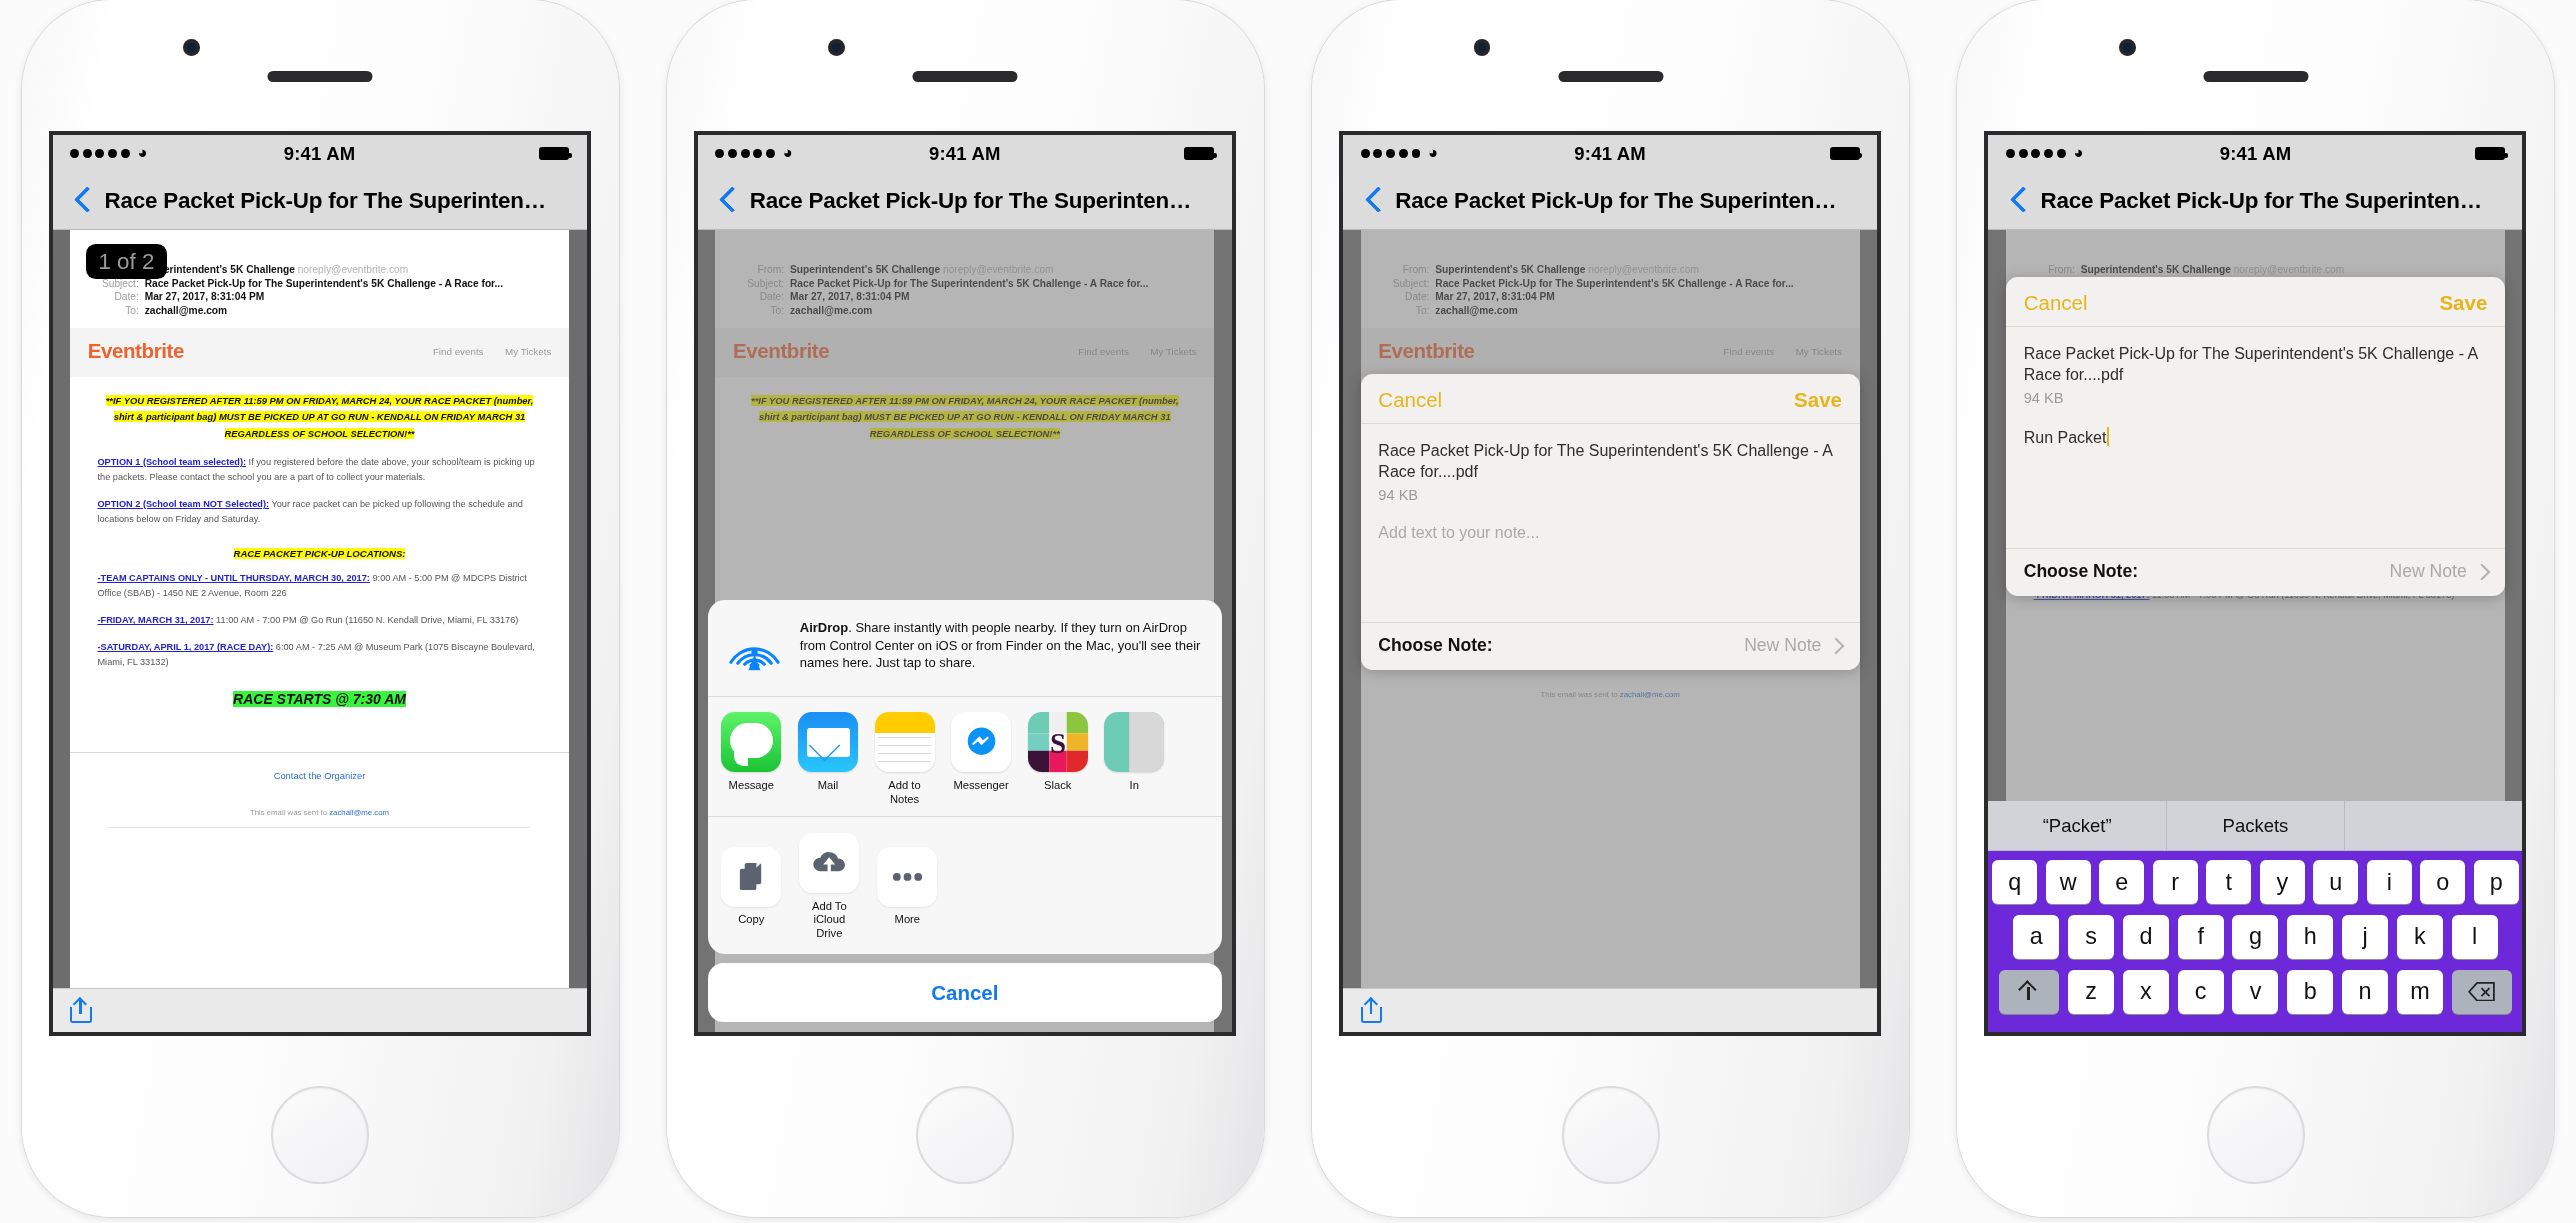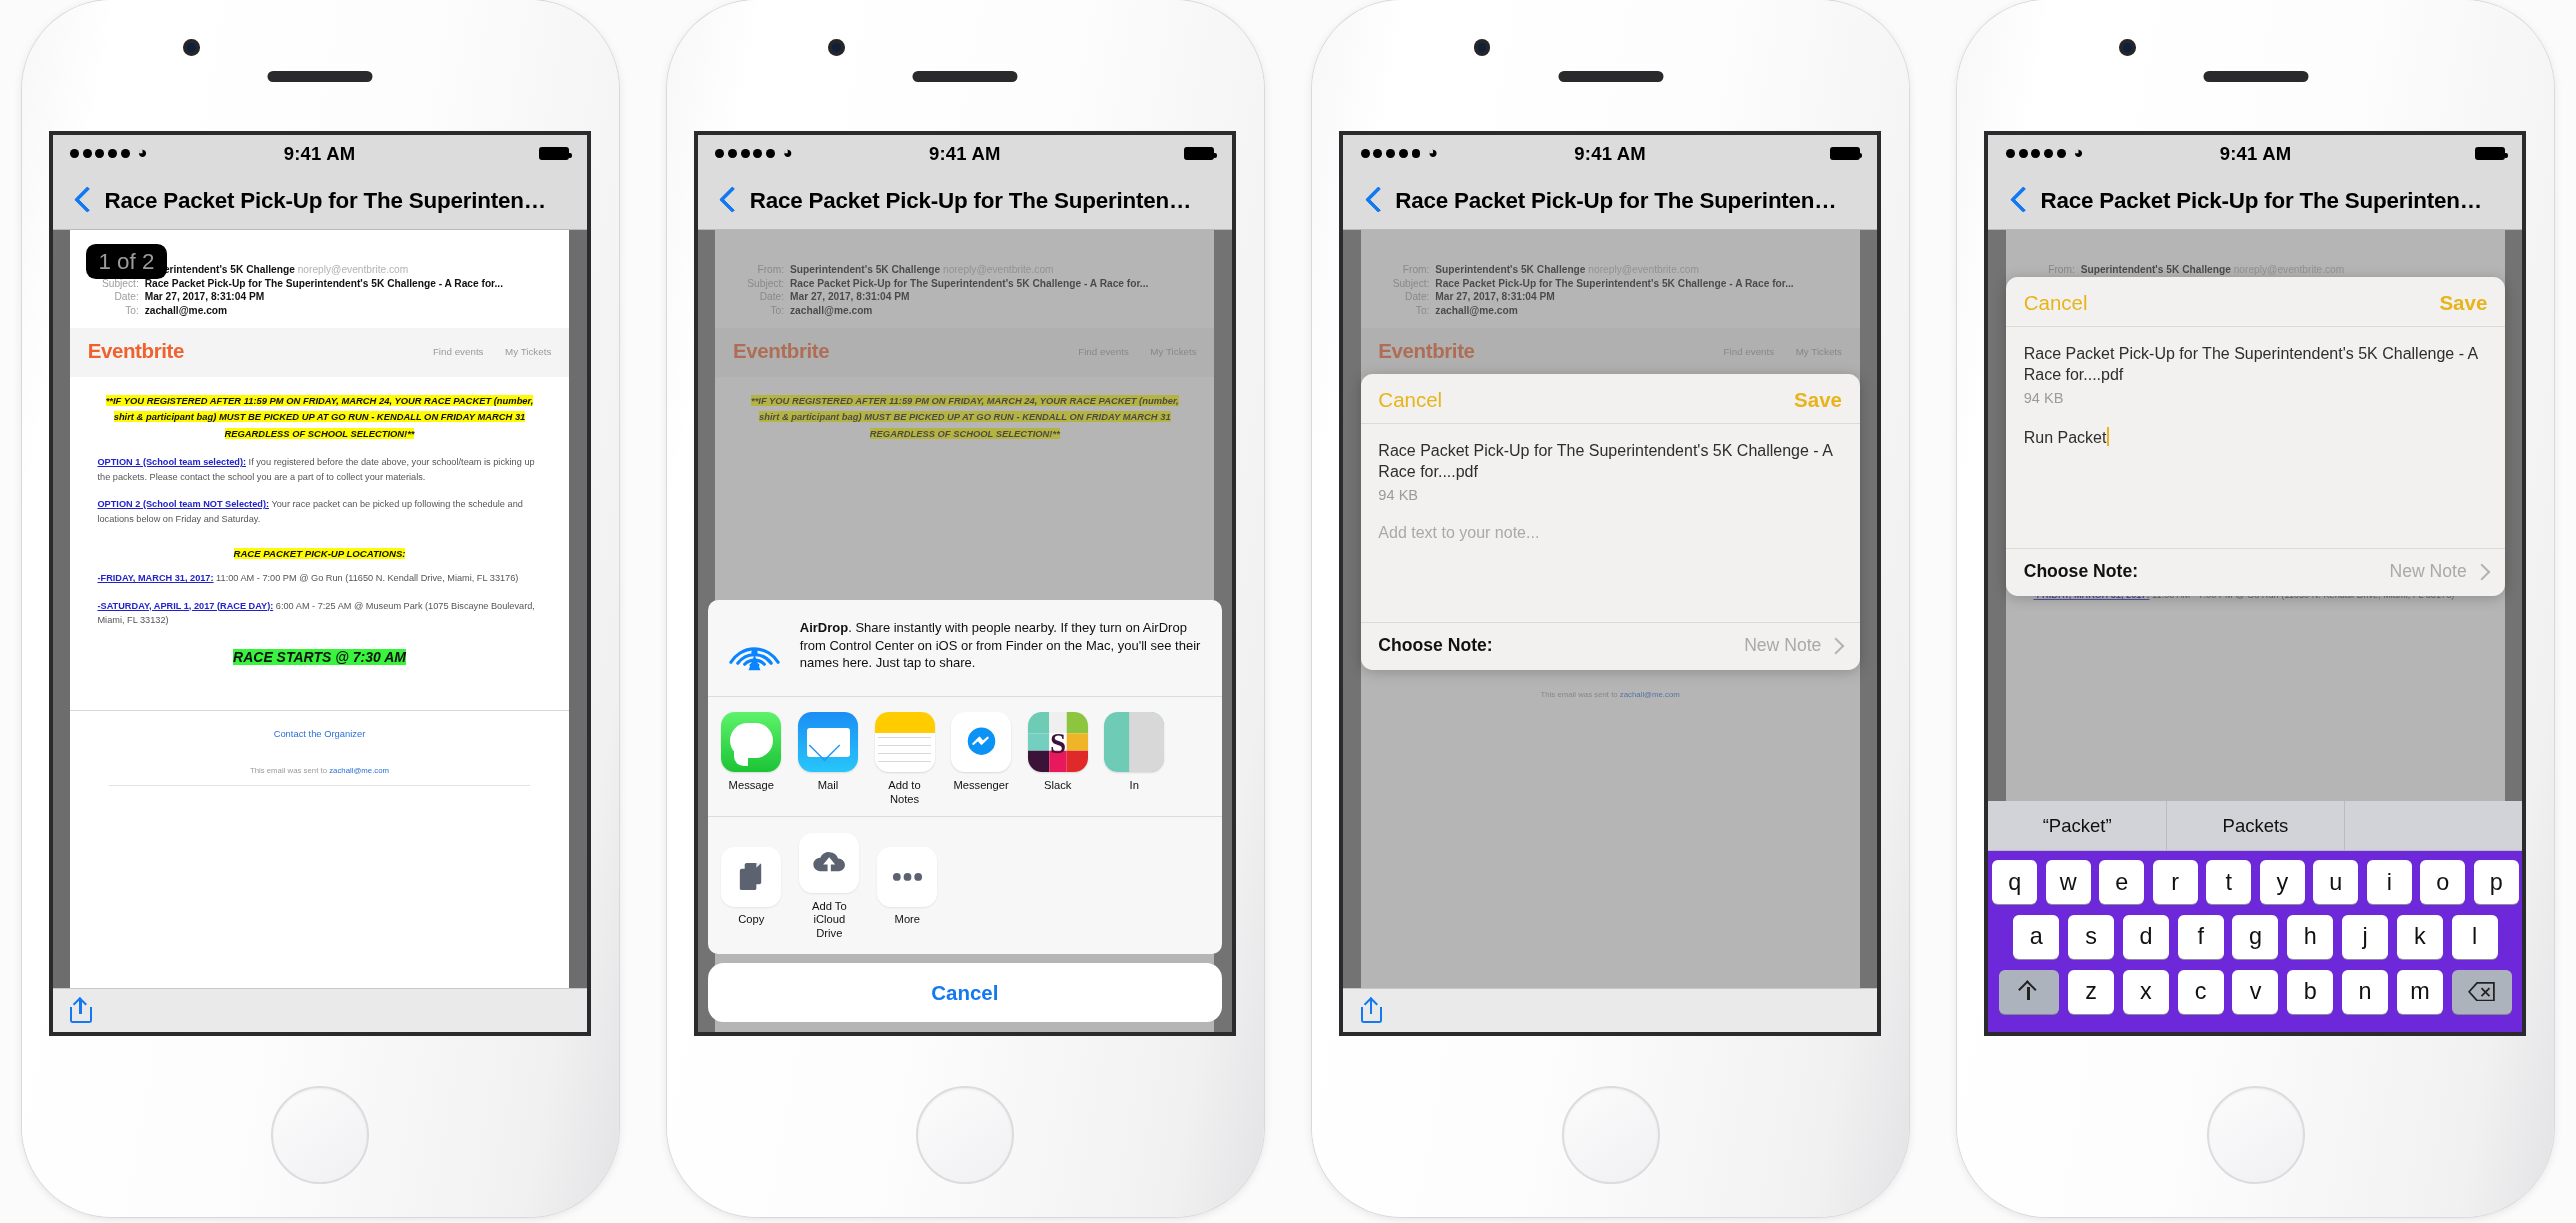--- a/index.html
+++ b/index.html
@@ -88,21 +88,21 @@
   .shareicon{width:21.5px;height:25px;position:relative;}
   .shareicon .box{position:absolute;left:0;bottom:0;width:21.5px;height:15.6px;border:2.4px solid #1279f2;border-top:none;box-sizing:border-box;border-radius:0 0 2.9px 2.9px;}
   .shareicon .arr{position:absolute;left:9px;top:1px;width:2.5px;height:14.6px;background:#1279f2;}
   .shareicon .arr:before{content:"";position:absolute;left:-3.9px;top:0px;width:7.8px;height:7.8px;border-left:2.5px solid #1279f2;border-top:2.5px solid #1279f2;transform:rotate(45deg);}
 
   
   .dim{position:absolute;inset:0;background:rgba(120,120,120,.55);}
 
   
   .sheet{position:absolute;left:9.8px;right:9.8px;bottom:9.8px;}
-  .sheetcard{background:#f7f7f7;border-radius:10px;overflow:hidden;}
+  .sheetcard{background:#f7f7f7;border-radius:17px;overflow:hidden;}
   .airdrop{display:flex;align-items:flex-start;padding:19.5px 15.6px 17.6px 17.6px;border-bottom:1px solid #dcdcdc;}
   .adicon{flex:0 0 auto;width:59px;height:59px;margin-right:15.6px;}
   .adtext{font-size:13px;line-height:17.6px;color:#111;}
   .adtext b{font-weight:bold;}
   .approw{display:flex;padding:15.6px 13.7px 9.8px 13.7px;gap:16.6px;border-bottom:1px solid #dcdcdc;overflow:hidden;}
   .appitem{width:60px;flex:0 0 auto;text-align:center;}
   .appicon{width:60px;height:60px;border-radius:13.7px;overflow:hidden;position:relative;box-shadow:0 1px 2px rgba(0,0,0,.12);}
   .applabel{font-size:11.2px;color:#111;margin-top:6.8px;line-height:13.7px;}
   .actionrow{display:flex;padding:15.6px 13.7px 13.7px 13.7px;gap:18px;align-items:center;}
   .actitem{width:60px;flex:0 0 auto;text-align:center;}
@@ -217,20 +217,21 @@
                   <span>Find events</span>
                   <span>My Tickets</span>
                 </div>
               </div>
             </div>
             <div class="ebcard">
               <div class="yellowblock"><span class="hl">**IF YOU REGISTERED AFTER 11:59 PM ON FRIDAY, MARCH 24, YOUR RACE PACKET (number, shirt &amp; participant bag) MUST BE PICKED UP AT GO RUN - KENDALL ON FRIDAY MARCH 31 REGARDLESS OF SCHOOL SELECTION!**</span></div>
               <div class="para"><span class="bluelink">OPTION 1 (School team selected):</span> <span>If you registered before the date above, your school/team is picking up the packets. Please contact the school you are a part of to collect your materials.</span></div>
               <div class="para"><span class="bluelink">OPTION 2 (School team NOT Selected):</span> <span>Your race packet can be picked up following the schedule and locations below on Friday and Saturday.</span></div>
               <div class="centerhl"><span class="hl">RACE PACKET PICK-UP LOCATIONS:</span></div>
+              <div class="para"><span class="bluelink">-TEAM CAPTAINS ONLY - UNTIL THURSDAY, MARCH 30, 2017:</span> <span>9:00 AM - 5:00 PM @ MDCPS District Office (SBAB) - 1450 NE 2 Avenue, Room 226</span></div>
               <div class="para"><span class="bluelink">-FRIDAY, MARCH 31, 2017:</span> <span>11:00 AM - 7:00 PM @ Go Run (11650 N. Kendall Drive, Miami, FL 33176)</span></div>
               <div class="para"><span class="bluelink">-SATURDAY, APRIL 1, 2017 (RACE DAY):</span> <span>6:00 AM - 7:25 AM @ Museum Park (1075 Biscayne Boulevard, Miami, FL 33132)</span></div>
               <div class="centergreen"><span class="greenhl">RACE STARTS @ 7:30 AM</span></div>
             </div>
             <div class="mailfooterdiv"></div>
             <div class="contactorg">Contact the Organizer</div>
             <div class="emailsentto"><span>This email was sent to </span><a>zachall@me.com</a></div>
             <div class="hairline"></div>
           </div>
         </div>

